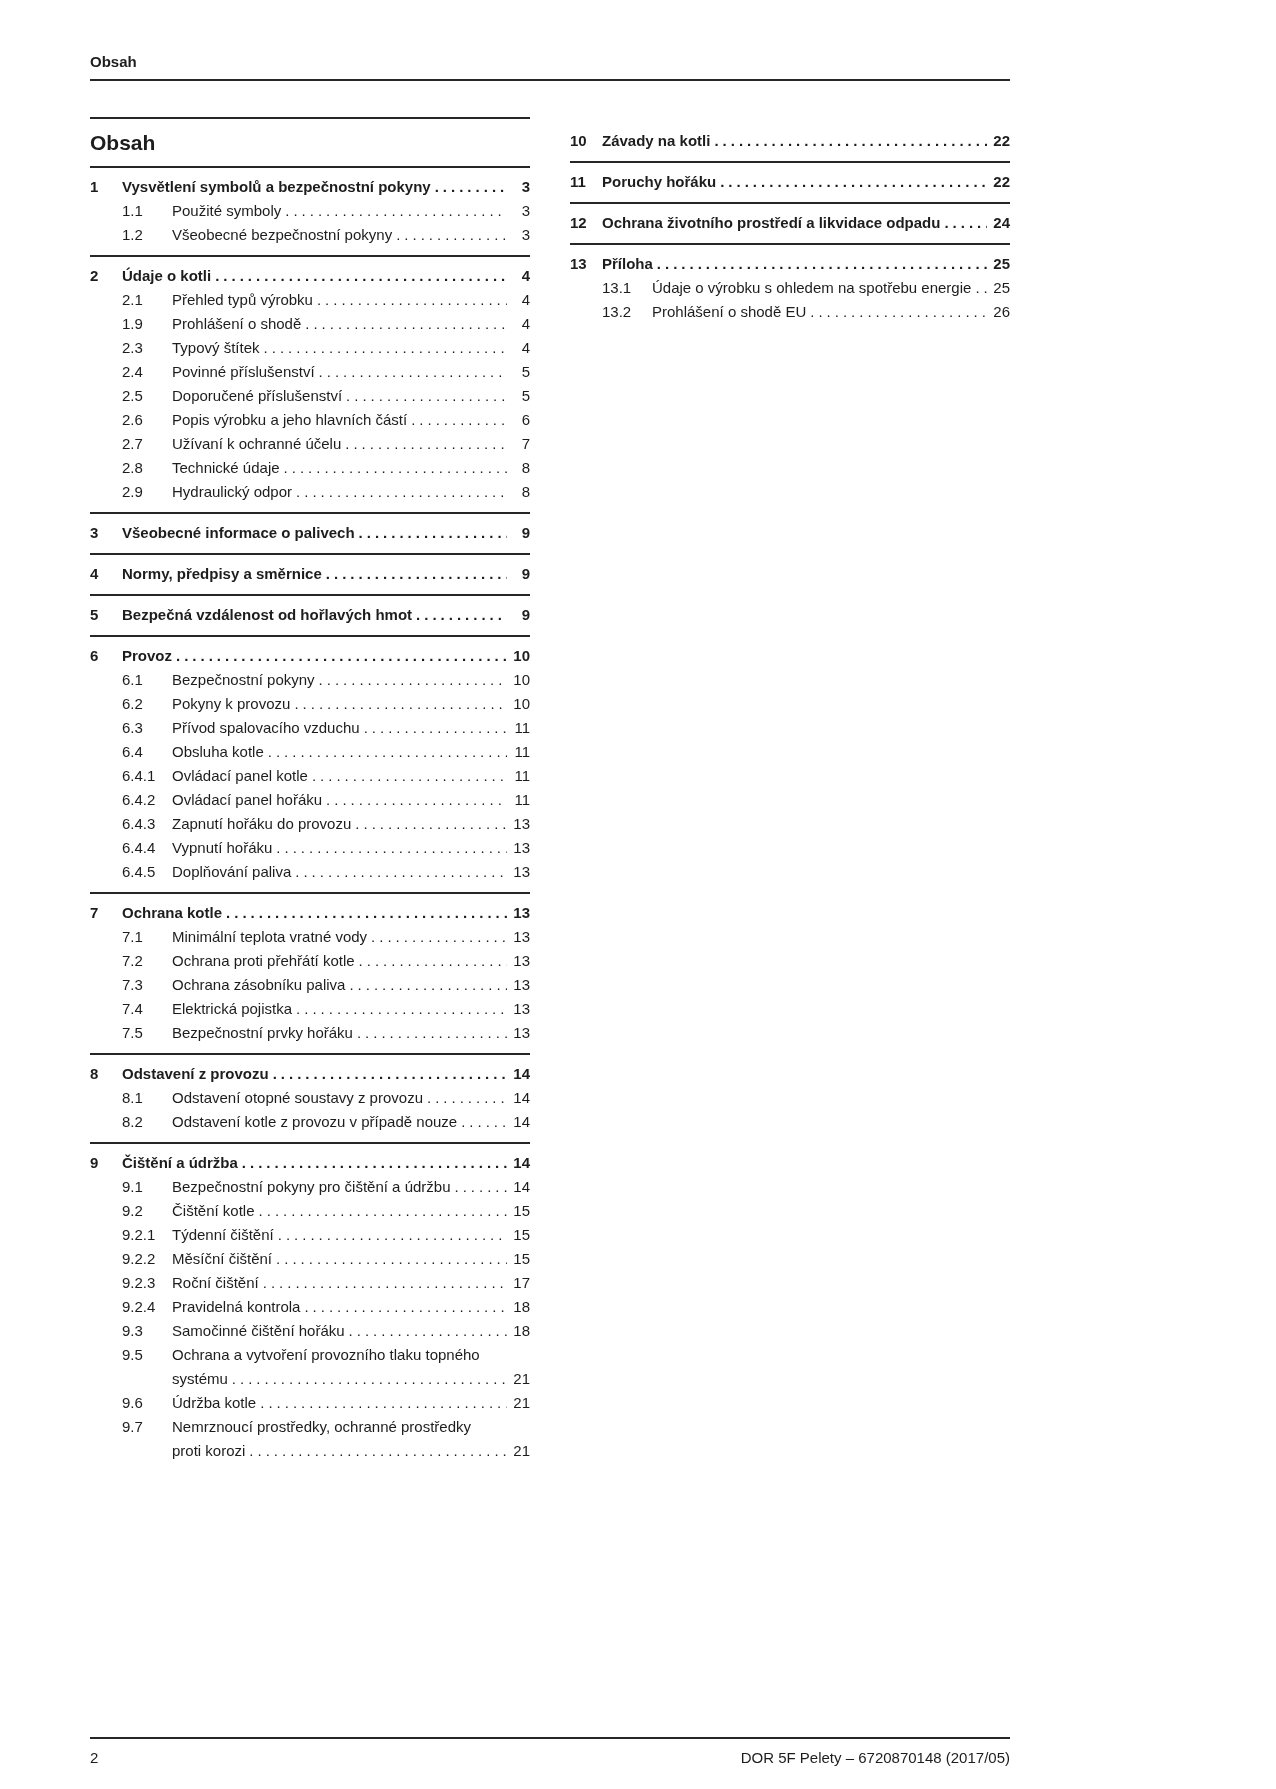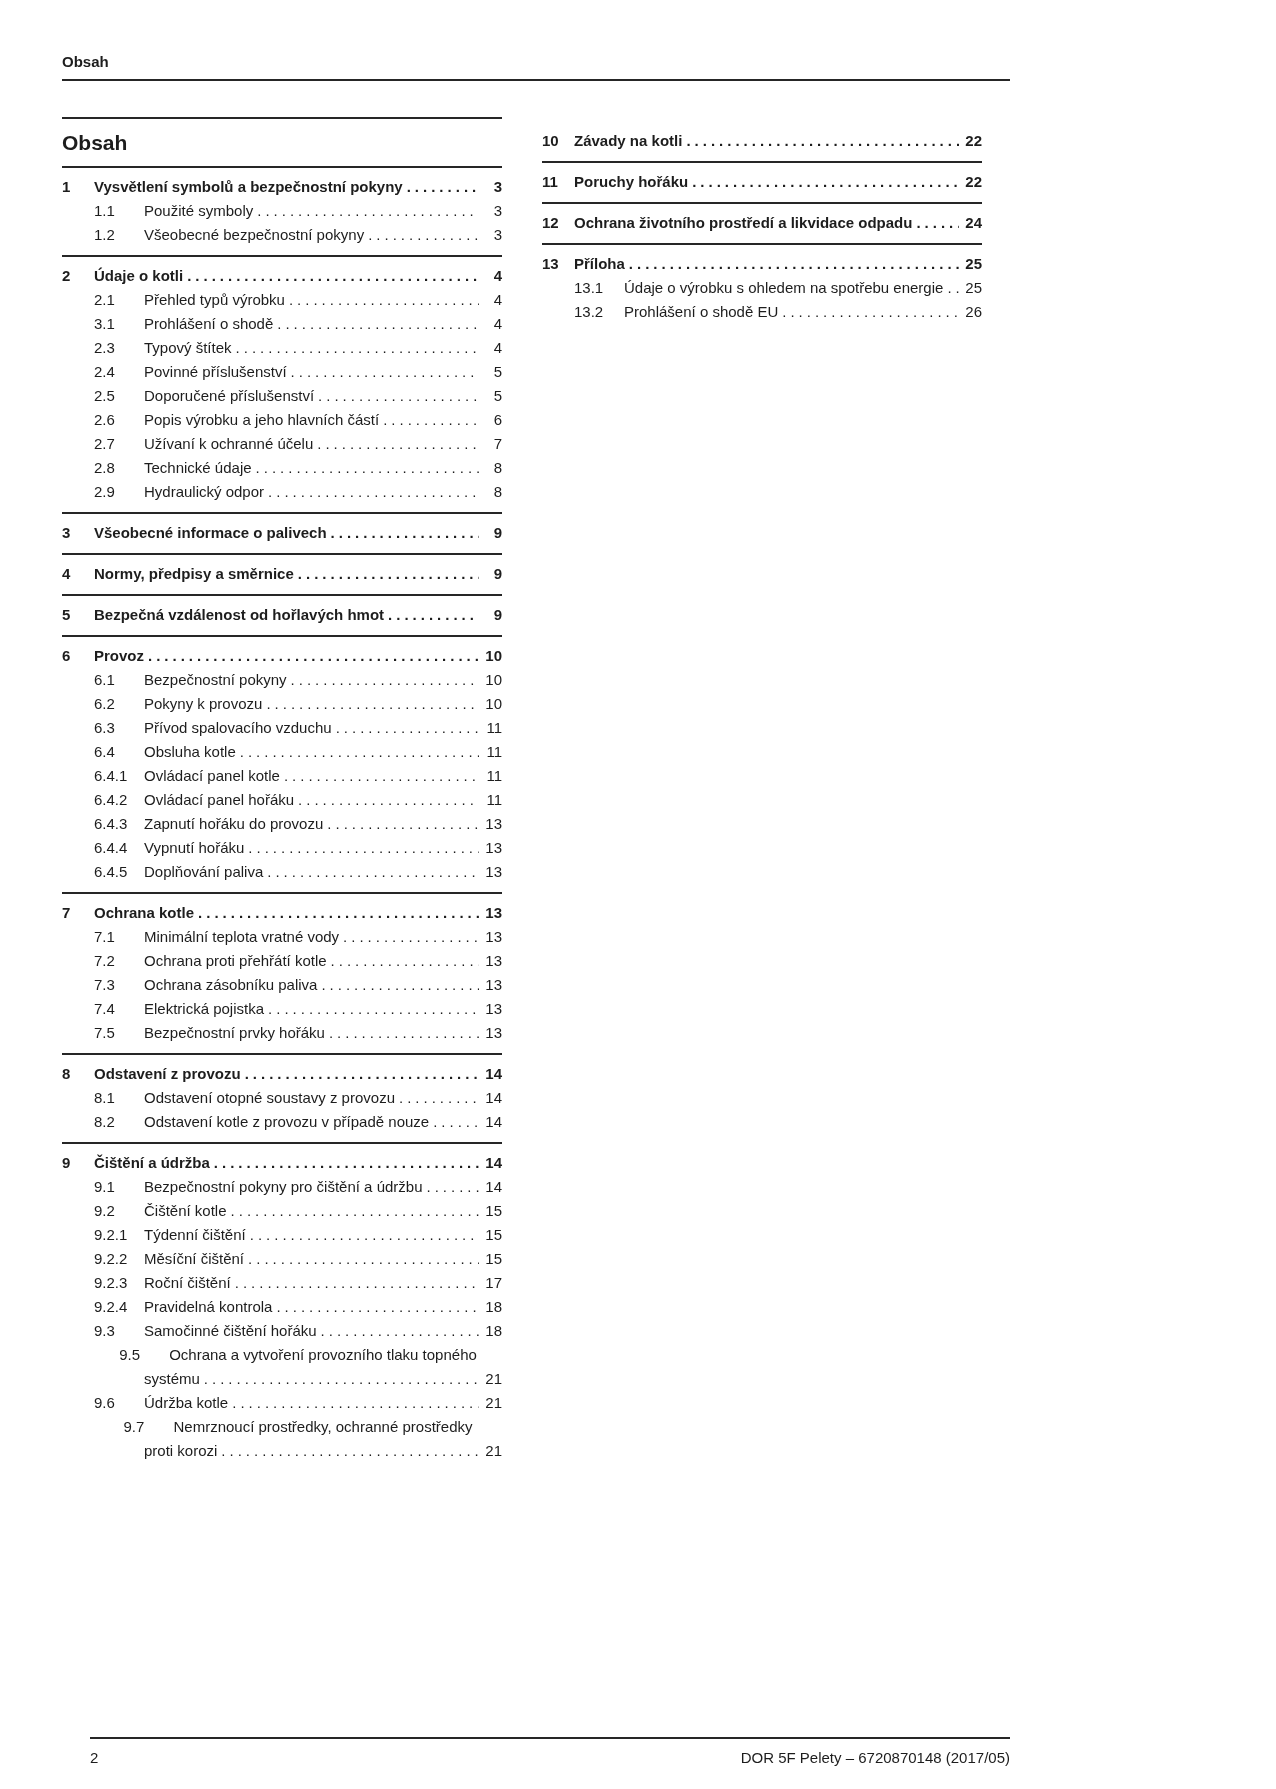--- a/index.html
+++ b/index.html
@@ -1,41 +1,41 @@
 <!DOCTYPE html>
 <html lang="cs"><head>
 <meta charset="utf-8">
 <style>
   * { margin:0; padding:0; box-sizing:border-box; }
   html, body { background:#ffffff; }
   body {
     width:1276px; height:1789px; position:relative; overflow:hidden;
     font-family:"Liberation Sans", sans-serif; color:#1d1d1d;
   }
-  .page { position:absolute; inset:0; padding-left:62px; padding-right:266px; }
+  .page { position:absolute; inset:0; padding-left:90px; padding-right:266px; }
 
   
   .page-header { padding-top:53px; padding-bottom:9px; border-bottom:2px solid #262626; }
   .running-title { font-size:15px; font-weight:700; }
 
   
   .content { display:flex; gap:40px; margin-top:36px; align-items:flex-start; }
   .col { width:440px; flex:0 0 440px; font-size:15px; line-height:24px; }
 
   .toc-title-block { border-top:2px solid #262626; padding:12px 0 11px; }
   .toc-title { font-size:21px; font-weight:700; }
 
   .toc-section { padding:7px 0 8px; }
   .toc-section.ruled { border-top:2px solid #262626; }
   .col-right > .toc-section:first-child { padding-top:12px; }
 
   .toc-entry.level-1 { font-weight:700; }
   .toc-line { display:flex; align-items:baseline; min-width:0; }
   .toc-entry.level-1 .num { flex:0 0 32px; }
-  .toc-entry.level-2 .toc-line { padding-left:32px;justify-content:center; }
+  .toc-entry.level-2 .toc-line { padding-left:32px; }
   .toc-entry.level-2 .num { flex:0 0 50px; }
   .toc-line .indent { flex:0 0 50px; }
   .toc-line .title { flex:0 0 auto; white-space:nowrap; }
   .dots { flex:1 1 0; min-width:0; overflow:hidden; white-space:nowrap; margin:0 3px 0 4px; }
   .dots::before {
     content:"......................................................................................................................................................";
     letter-spacing:4px;
   }
   .pg { flex:0 0 auto; min-width:20px; text-align:right; }
 
@@ -99,21 +99,21 @@
           <div class="toc-entry level-2">
             <div class="toc-line">
               <span class="num">2.1</span>
               <span class="title">Přehled typů výrobku</span>
               <span class="dots"></span>
               <span class="pg">4</span>
             </div>
           </div>
           <div class="toc-entry level-2">
             <div class="toc-line">
-              <span class="num">3.1</span>
+              <span class="num">1.9</span>
               <span class="title">Prohlášení o shodě</span>
               <span class="dots"></span>
               <span class="pg">4</span>
             </div>
           </div>
           <div class="toc-entry level-2">
             <div class="toc-line">
               <span class="num">2.3</span>
               <span class="title">Typový štítek</span>
               <span class="dots"></span>

